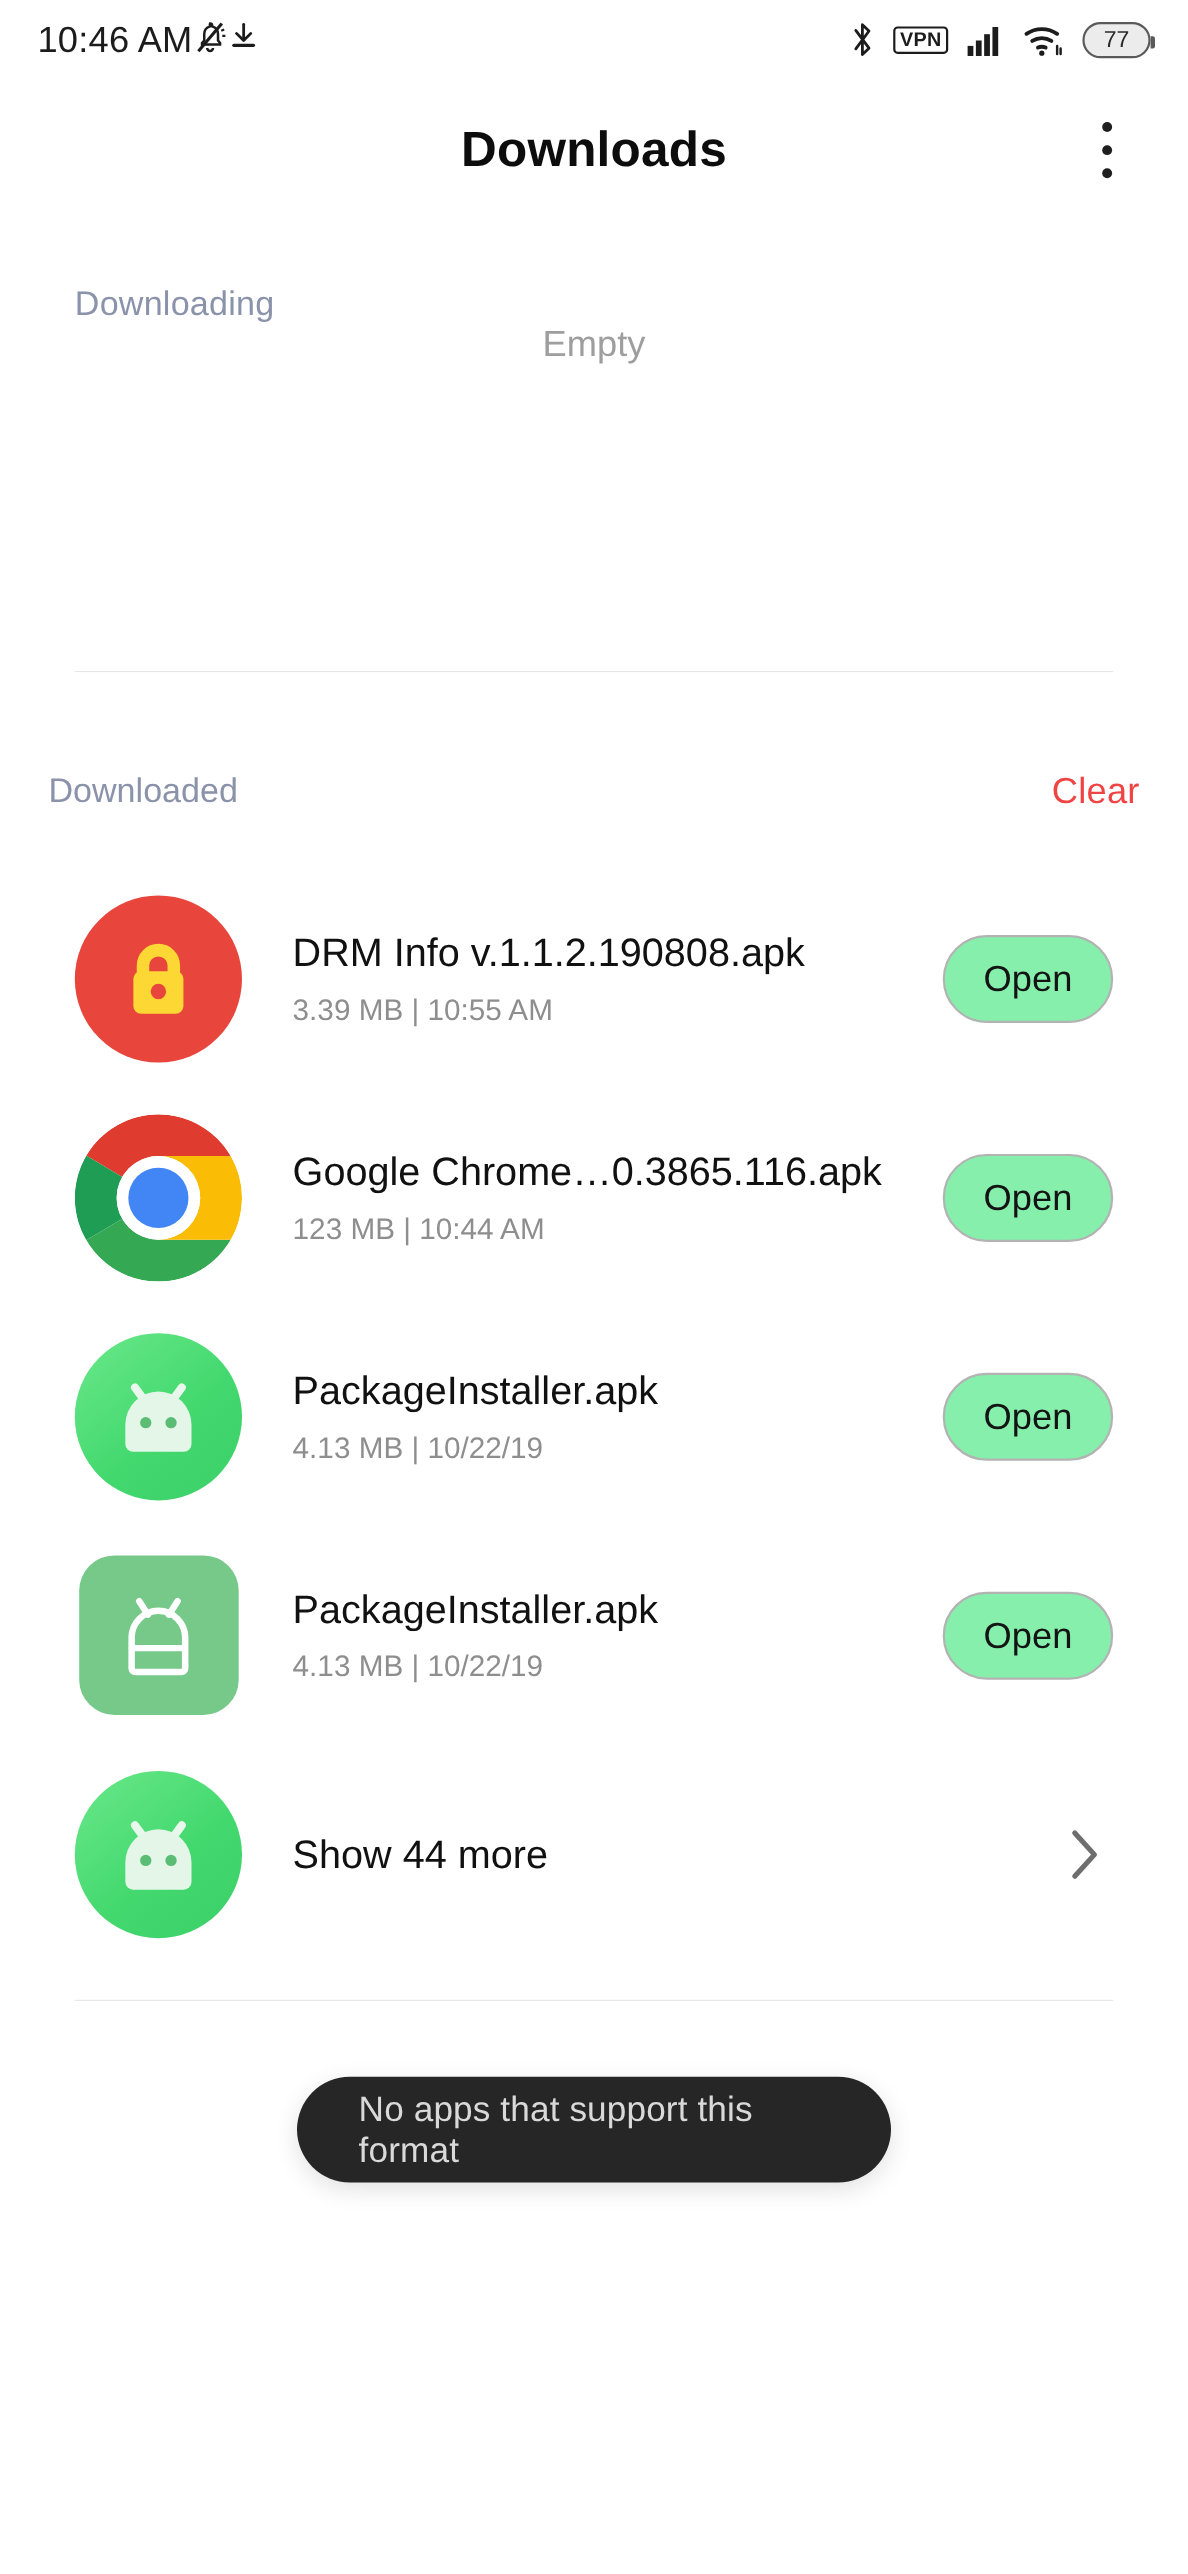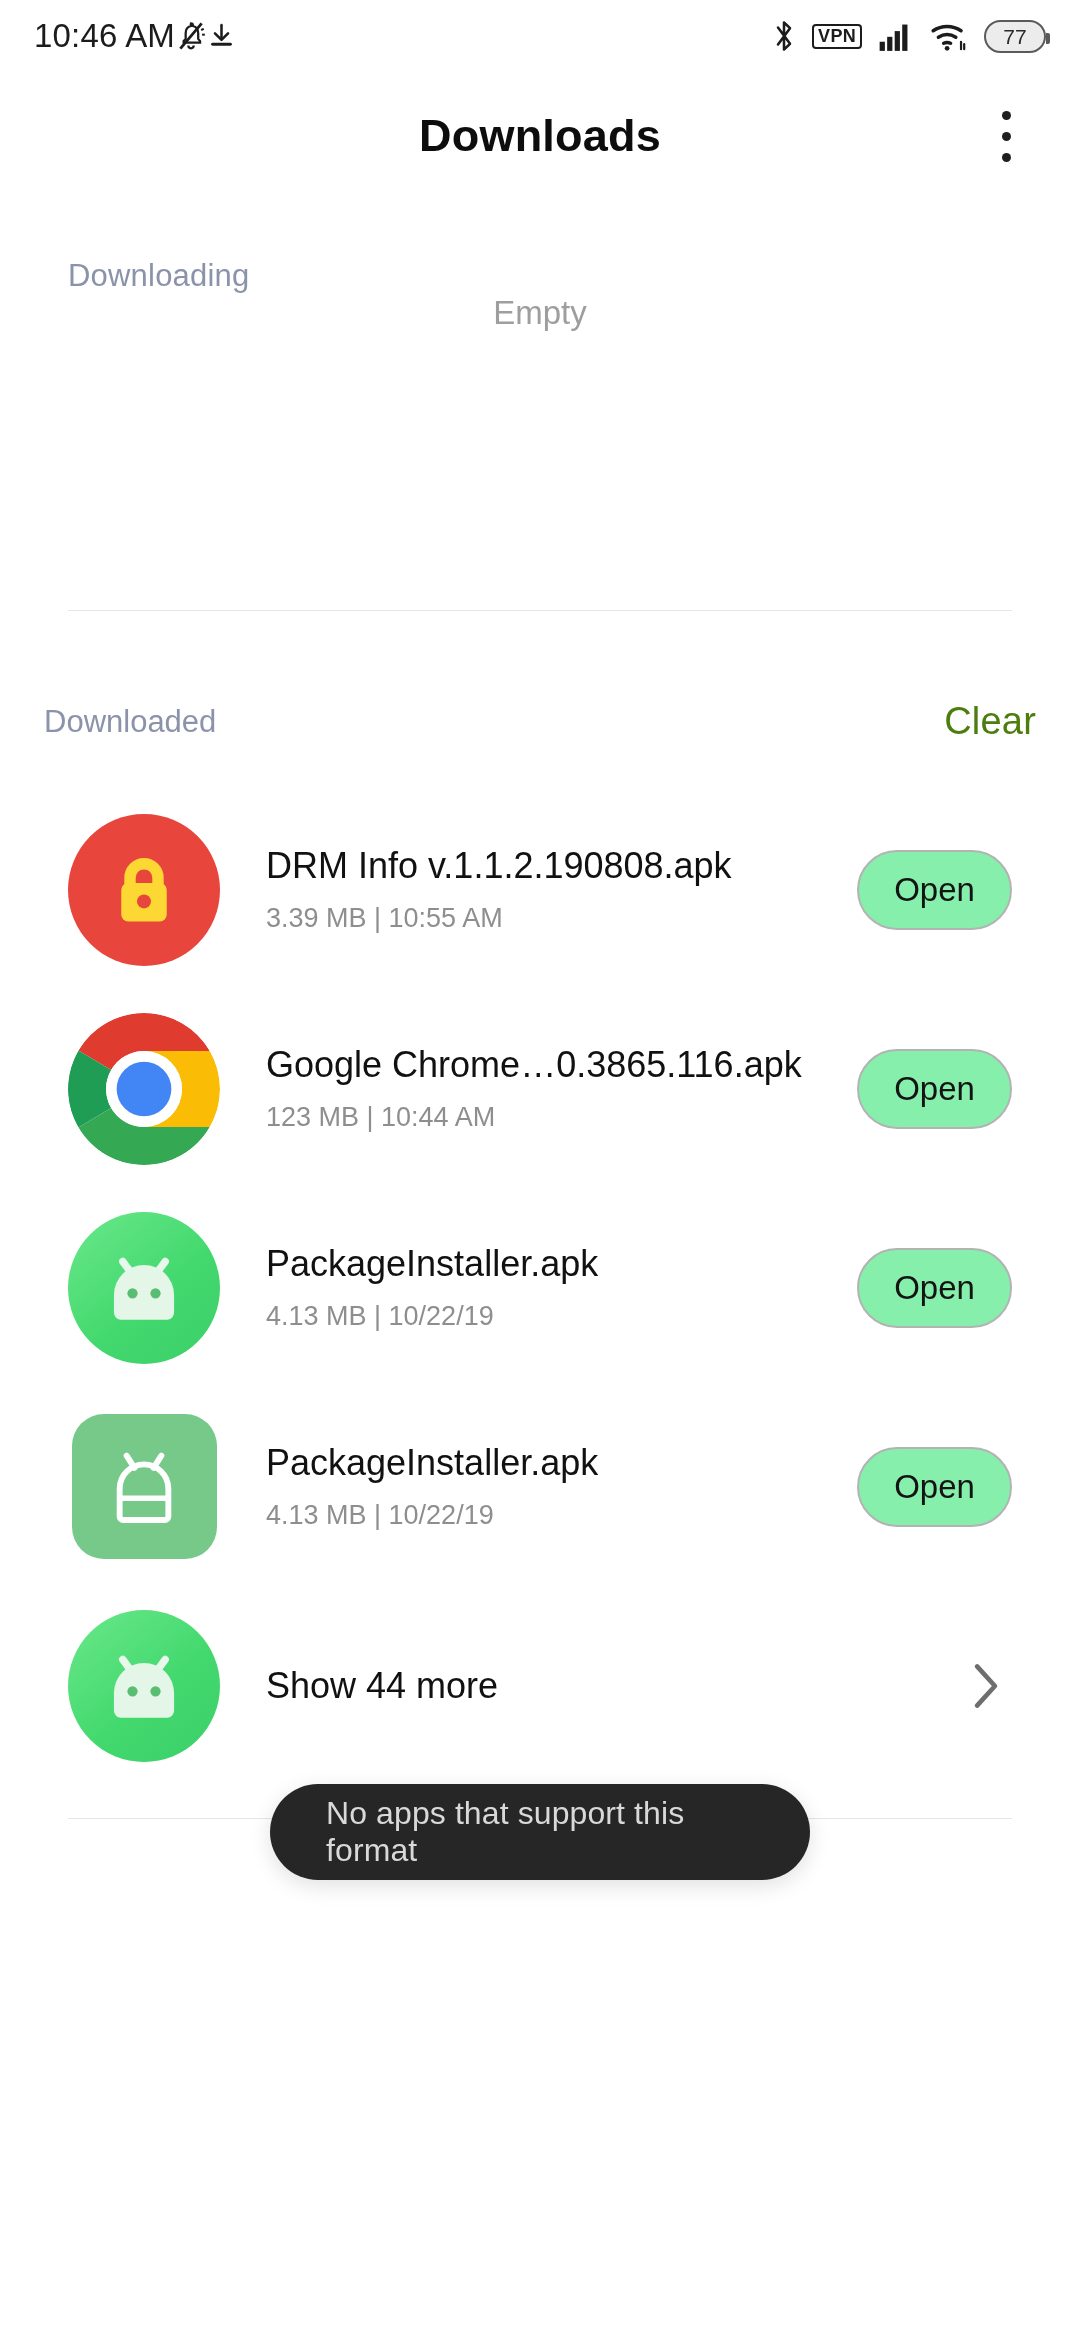--- a/index.html
+++ b/index.html
@@ -11,21 +11,21 @@
     overflow:hidden;
   }
   #screen { position:relative; width:1080px; height:2340px; background:#fff; }
 
   
   .statusbar {
     position:absolute; top:0; left:0; width:1080px; height:72px;
     display:flex; align-items:center; justify-content:space-between;
     padding:0 34px;
   }
-  .sb-left { display:flex; align-items:center; gap:0; }
+  .sb-left { display:flex; align-items:flex-start; gap:0; }
   .sb-right { display:flex; align-items:center; gap:16px; }
   .sb-time { font-size:33px; color:#1c1c1c; letter-spacing:.2px; font-weight:400; }
   .sb-icon { display:flex; align-items:center; justify-content:center; }
   .vpn-badge {
     border:2.5px solid #1c1c1c; border-radius:4px;
     font-size:18px; font-weight:700; color:#1c1c1c;
     padding:1px 4px 2px 4px; line-height:1; letter-spacing:.3px;
   }
   .batt {
     position:relative; width:62px; height:33px;
@@ -72,21 +72,21 @@
   #div-top { top:610px; }
   #div-bottom { top:1818px; }
 
   .section-downloaded-head {
     position:absolute; top:700px; left:0; width:1080px;
     display:flex; align-items:center; justify-content:space-between;
     padding:0 44px;
   }
   .head-left { font-size:31px; color:#8b93ab; font-weight:400; }
   .clear-btn {
-    font-size:38px; color:#4d7c0f; font-weight:400; letter-spacing:.2px;
+    font-size:33px; color:#ef4444; font-weight:400; letter-spacing:.2px;
     background:none; border:none; cursor:pointer; font-family:inherit;
   }
 
   
   .list { position:absolute; top:790px; left:0; width:1080px; }
   .row {
     position:relative; height:199px; width:1080px;
     display:flex; align-items:center; padding:0 68px 0 68px;gap:16px;
   }
   .row-icon {
@@ -129,21 +129,21 @@
   }
   .ic-android-square {
     width:145px; height:145px; border-radius:32px;
     background:#77c98a;
     display:flex; align-items:center; justify-content:center;
   }
 
   
   .toast {
     position:absolute; left:50%; transform:translateX(-50%);
-    top:1784px;
+    top:1888px;
     background:#262626; color:#d9d9d9;
     border-radius:48px;
     padding:0 56px; height:96px;
     display:flex; align-items:center; justify-content:center;
     font-size:32px; font-weight:400; letter-spacing:.1px;
     box-shadow:0 6px 22px rgba(0,0,0,.12);
   }
 </style>
 </head>
 <body>

